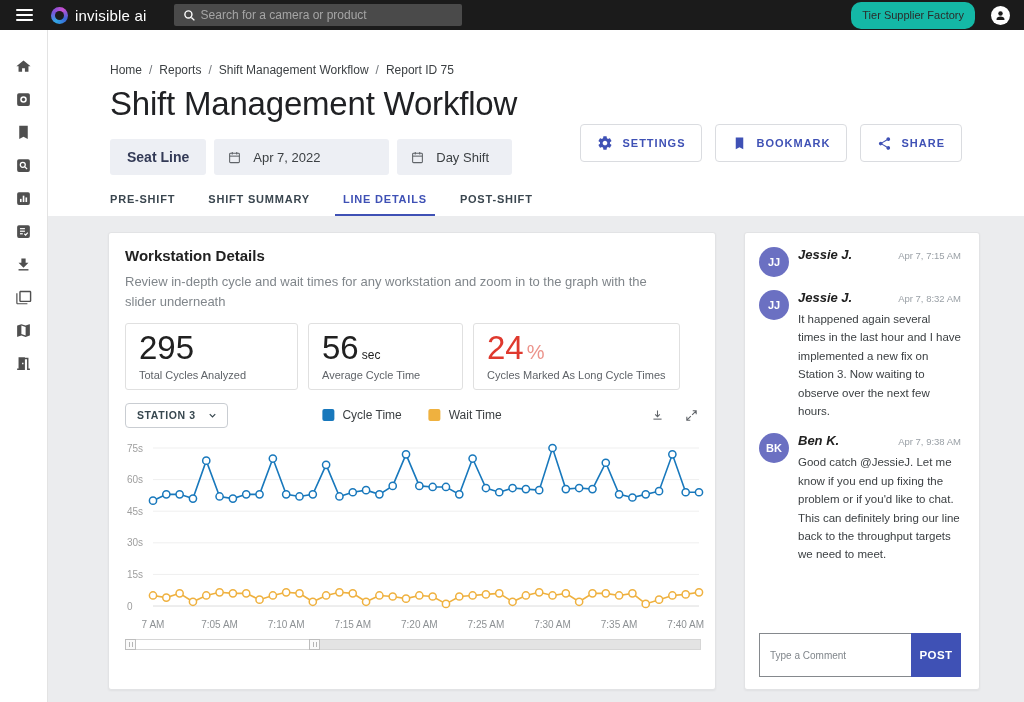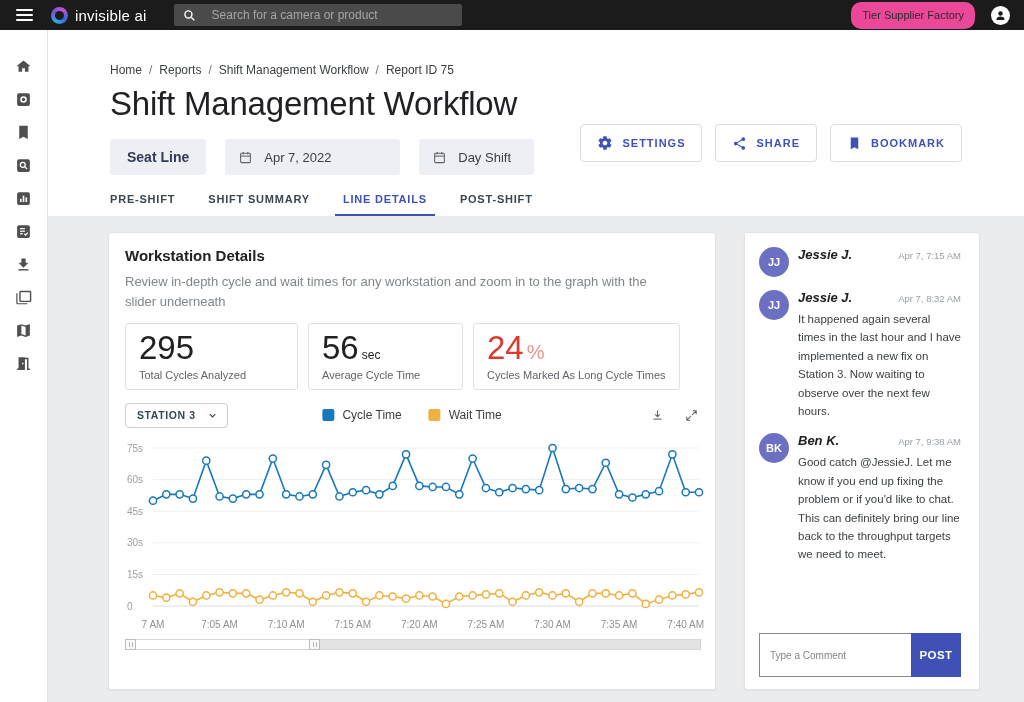--- a/index.html
+++ b/index.html
@@ -12,47 +12,47 @@
     padding:0 14px 0 16px; position:relative; z-index:5; }
   .hamburger { width:17px; height:12px; display:flex; flex-direction:column;
     justify-content:space-between; cursor:pointer; }
   .hamburger span { height:2px; background:#fff; border-radius:1px; }
   .brand { display:flex; align-items:center; gap:7px; margin-left:18px; }
   .brand-ring { width:17px; height:17px; border-radius:50%; position:relative;
     background:conic-gradient(from 210deg,#2fa7e4,#7a52d8,#c94fd0,#3a66d6,#2fa7e4); }
   .brand-ring::after { content:""; position:absolute; inset:4px; background:#1b1b1b; border-radius:50%; }
   .brand-text { color:#fff; font-size:15px; letter-spacing:0.2px; }
   .search { width:288px; height:22px; background:#4a4a4a; border-radius:2px;
-    display:flex; align-items:center; gap:16px; padding:0 9px; margin-left:27px; }
+    display:flex; align-items:center; gap:5px; padding:0 9px; margin-left:27px; }
   .search svg { flex:none; }
   .search input { background:transparent; border:0; outline:none; color:#ddd;
     font-size:12px; width:100%; font-family:inherit; }
   .search input::placeholder { color:#a5a5a5; }
   .nav-spacer { flex:1; }
-  .org-badge { background:#ec4899; border-radius:10px; height:27px; padding:0 11px;
+  .org-badge { background:#14b8a6; border-radius:10px; height:27px; padding:0 11px;
     font-size:11px; color:#2b2b2b; display:flex; align-items:center; cursor:pointer; }
   .account-btn { width:19px; height:19px; border-radius:50%; background:#fff; margin-left:16px;
     display:flex; align-items:center; justify-content:center; cursor:pointer; }
 
   
   .sidebar { position:absolute; top:30px; left:0; bottom:0; width:48px; background:#fff;
     border-right:1px solid #e3e3e3; display:flex; flex-direction:column; align-items:center;
     padding-top:20px; z-index:4; }
   .side-item { height:33px; width:100%; display:flex; align-items:center; justify-content:center;
     color:#4f4f4f; cursor:pointer; }
   .side-item svg { width:17px; height:17px; fill:currentColor; }
 
   
   .main { margin-left:48px; }
   .top-section { background:#fff; padding:24px 0 0 62px; position:relative; }
   .breadcrumb { display:flex; gap:7px; font-size:12px; color:#3c4043;margin-top:9px; }
   .breadcrumb .sep { color:#70757a; }
   .crumb { cursor:pointer; }
   .page-title { font-size:33px; font-weight:400; color:#202124; margin-top:8px; letter-spacing:-0.2px; }
-  .filters { display:flex; gap:19px; margin-top:16px; }
+  .filters { display:flex; gap:8px; margin-top:16px; }
   .chip { background:#edeff4; border-radius:3px; height:36px; display:flex; align-items:center; cursor:pointer; }
   .chip-line { padding:0 17px; font-size:14px; font-weight:700; color:#333a56; }
   .chip-date { width:175px; padding:0 13px; gap:11px; font-size:13px; color:#3c4043; }
   .chip-shift { width:115px; padding:0 13px; gap:11px; font-size:13px; color:#3c4043; }
   .chip svg { color:#5f6368; }
   .actions { position:absolute; top:94px; right:62px; display:flex; gap:13px; }
   .btn { height:38px; background:#fff; border:1px solid #dadce0; border-radius:4px;
     color:#3f51b5; font-size:11px; font-weight:700; letter-spacing:1px;
     display:flex; align-items:center; gap:9px; padding:0 16px; cursor:pointer; font-family:inherit; }
   .btn svg { fill:currentColor; }
@@ -251,29 +251,29 @@
 
       <div class="actions">
         <button class="btn">
           <svg width="16" height="16" viewBox="0 0 24 24">
               <path d="M19.4 13c.04-.33.06-.66.06-1s-.02-.67-.06-1l2.1-1.65c.2-.15.25-.42.12-.64l-2-3.46c-.12-.22-.39-.3-.61-.22l-2.49 1c-.52-.4-1.08-.73-1.69-.98l-.38-2.65C14.4 2.18 14.2 2 13.97 2h-4c-.24 0-.43.18-.47.4l-.38 2.65c-.61.25-1.17.59-1.69.98l-2.49-1c-.22-.09-.49 0-.61.22l-2 3.46c-.12.22-.07.49.12.64L4.55 11c-.04.33-.07.66-.07 1s.03.67.07 1l-2.1 1.65c-.2.15-.25.42-.12.64l2 3.46c.12.22.39.3.61.22l2.49-1c.52.4 1.08.73 1.69.98l.38 2.65c.04.22.23.4.47.4h4c.24 0 .44-.18.47-.4l.38-2.65c.61-.25 1.17-.59 1.69-.98l2.49 1c.22.09.49 0 .61-.22l2-3.46c.12-.22.07-.49-.12-.64L19.4 13zM12 15.5c-1.93 0-3.5-1.57-3.5-3.5s1.57-3.5 3.5-3.5 3.5 1.57 3.5 3.5-1.57 3.5-3.5 3.5z"></path>
             </svg>
           <span>SETTINGS</span>
         </button>
         <button class="btn">
           <svg width="15" height="15" viewBox="0 0 24 24">
+              <path d="M6 2.5h12V21l-6-3.1L6 21z"></path>
+            </svg>
+          <span>BOOKMARK</span>
+        </button>
+        <button class="btn">
+          <svg width="15" height="15" viewBox="0 0 24 24">
               <path d="M18 16.08c-.76 0-1.44.3-1.96.77L8.91 12.7c.05-.23.09-.46.09-.7s-.04-.47-.09-.7l7.05-4.11c.54.5 1.25.81 2.04.81 1.66 0 3-1.34 3-3s-1.34-3-3-3-3 1.34-3 3c0 .24.04.47.09.7L8.04 9.81C7.5 9.31 6.79 9 6 9c-1.66 0-3 1.34-3 3s1.34 3 3 3c.79 0 1.5-.31 2.04-.81l7.12 4.16c-.05.21-.08.43-.08.65 0 1.61 1.31 2.92 2.92 2.92s2.92-1.31 2.92-2.92-1.31-2.92-2.92-2.92z"></path>
             </svg>
           <span>SHARE</span>
-        </button>
-        <button class="btn">
-          <svg width="15" height="15" viewBox="0 0 24 24">
-              <path d="M6 2.5h12V21l-6-3.1L6 21z"></path>
-            </svg>
-          <span>BOOKMARK</span>
         </button>
       </div>
 
       <div class="tabs">
         <div class="tab">PRE-SHIFT</div>
         <div class="tab">SHIFT SUMMARY</div>
         <div class="tab active">LINE DETAILS</div>
         <div class="tab">POST-SHIFT</div>
       </div>
     </div>

